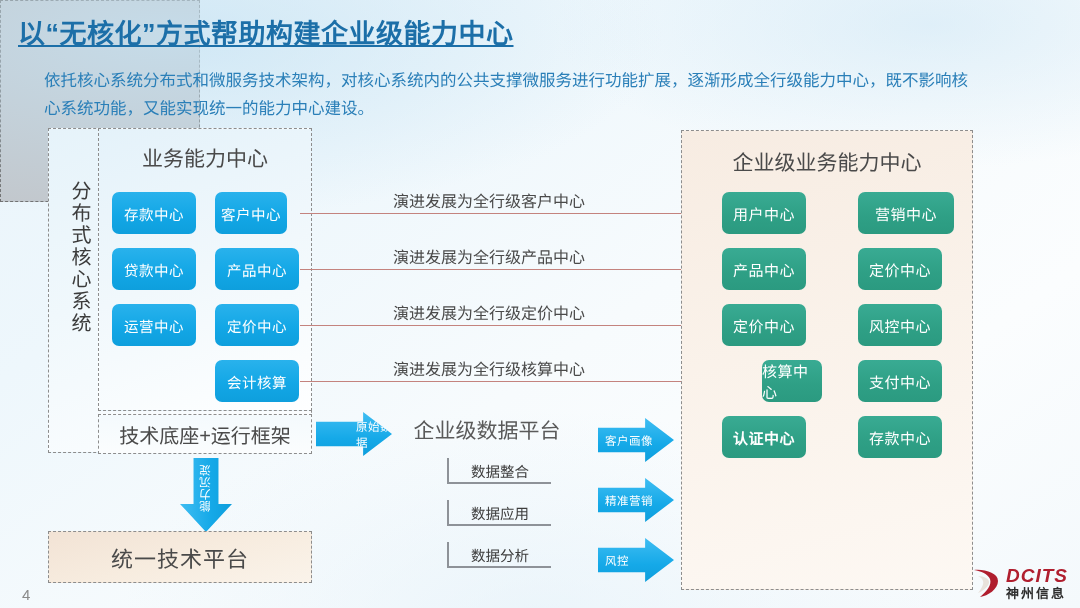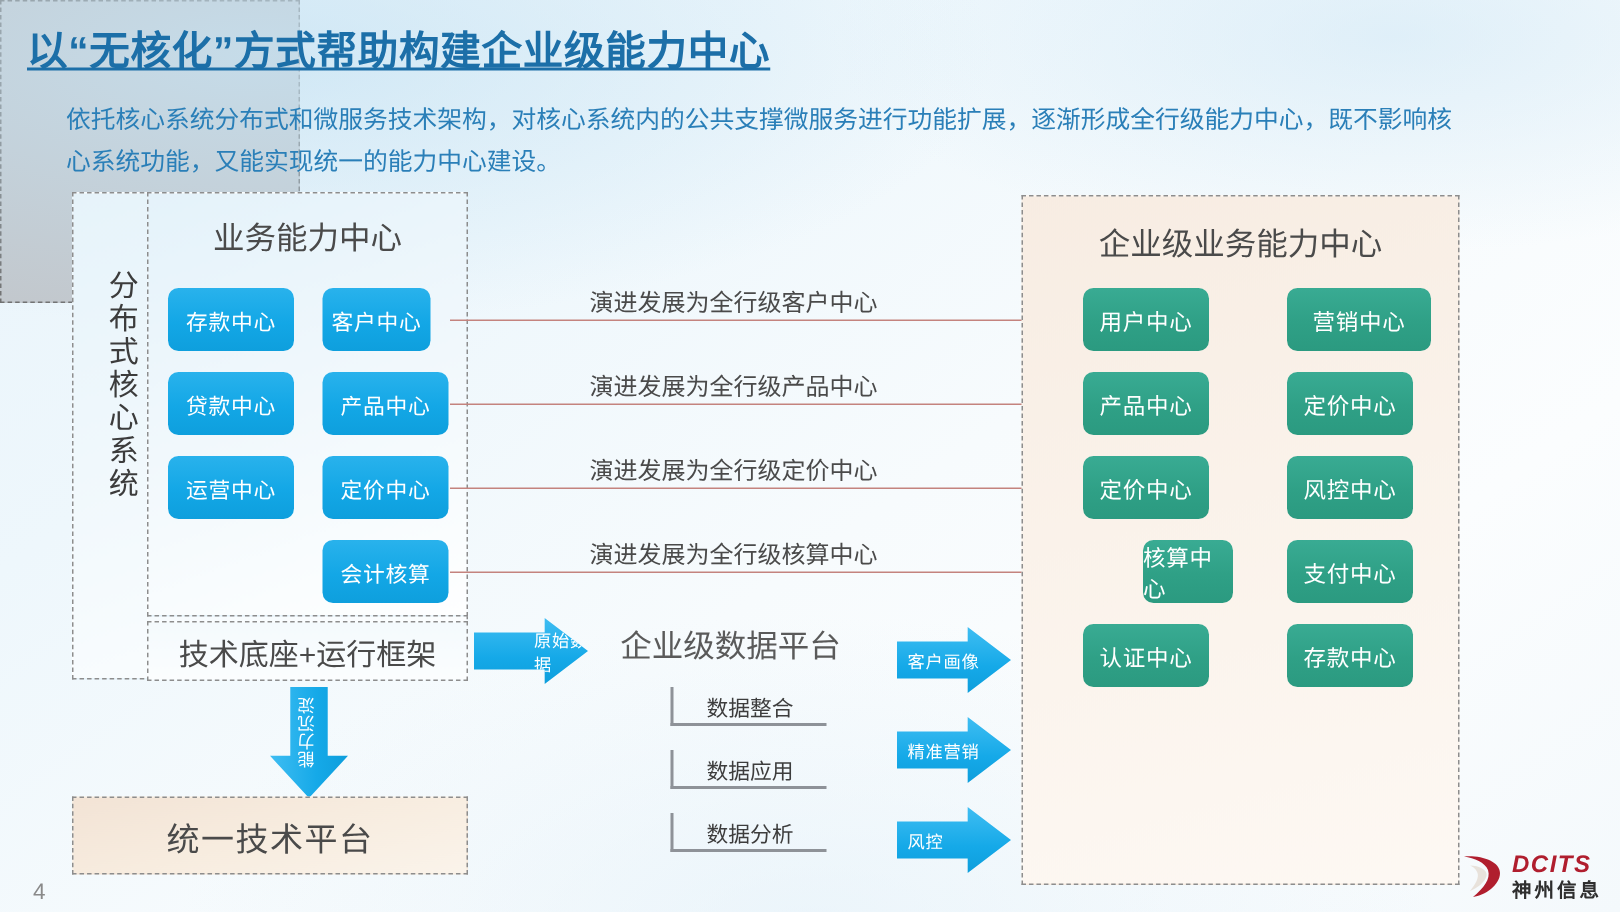--- a/index.html
+++ b/index.html
@@ -259,21 +259,21 @@
     display: flex;
     align-items: center;
     gap: 5px;
   }
   #logo .mark {
     width: 30px; height: 32px;
     position: relative;
   }
   #logo .txt { line-height: 1; }
   #logo .brand {
-    font-size: 16px;
+    font-size: 19px;
     font-weight: bold;
     color: #b01e2e;
     letter-spacing: 1px;
     font-style: italic;
   }
   #logo .cn {
     font-size: 13px;
     font-weight: bold;
     color: #2f2f2f;
     letter-spacing: 2px;
@@ -323,21 +323,21 @@
   <div class="evolve-line" style="left:300px; top:381px; width:418px;"></div>
   <div class="evolve-head" style="left:713px; top:377px;"></div>
 
   <div class="dash" id="ent-outer"></div>
   <div class="panel-title" id="ent-title">企业级业务能力中心</div>
 
   <div class="green-box" style="left:722px; top:192px; width:84px; height:42px;">用户中心</div>
   <div class="green-box" style="left:722px; top:248px; width:84px; height:42px;">产品中心</div>
   <div class="green-box" style="left:722px; top:304px; width:84px; height:42px;">定价中心</div>
   <div class="green-box" style="left:722px; top:360px; width:60px; height:42px;margin-left:40px;">核算中心</div>
-  <div class="green-box" style="left:722px; top:416px; width:84px; height:42px;">认证中心</div>
+  <div class="green-box" style="left:722px; top:416px; width:84px; height:42px;font-weight:bold;">认证中心</div>
 
   <div class="green-box" style="left:858px; top:192px; width:96px; height:42px;">营销中心</div>
   <div class="green-box" style="left:858px; top:248px; width:84px; height:42px;">定价中心</div>
   <div class="green-box" style="left:858px; top:304px; width:84px; height:42px;">风控中心</div>
   <div class="green-box" style="left:858px; top:360px; width:84px; height:42px;">支付中心</div>
   <div class="green-box" style="left:858px; top:416px; width:84px; height:42px;">存款中心</div>
 
   <div id="data-platform"></div>
   <div class="panel-title" id="data-platform-title">企业级数据平台</div>
 

